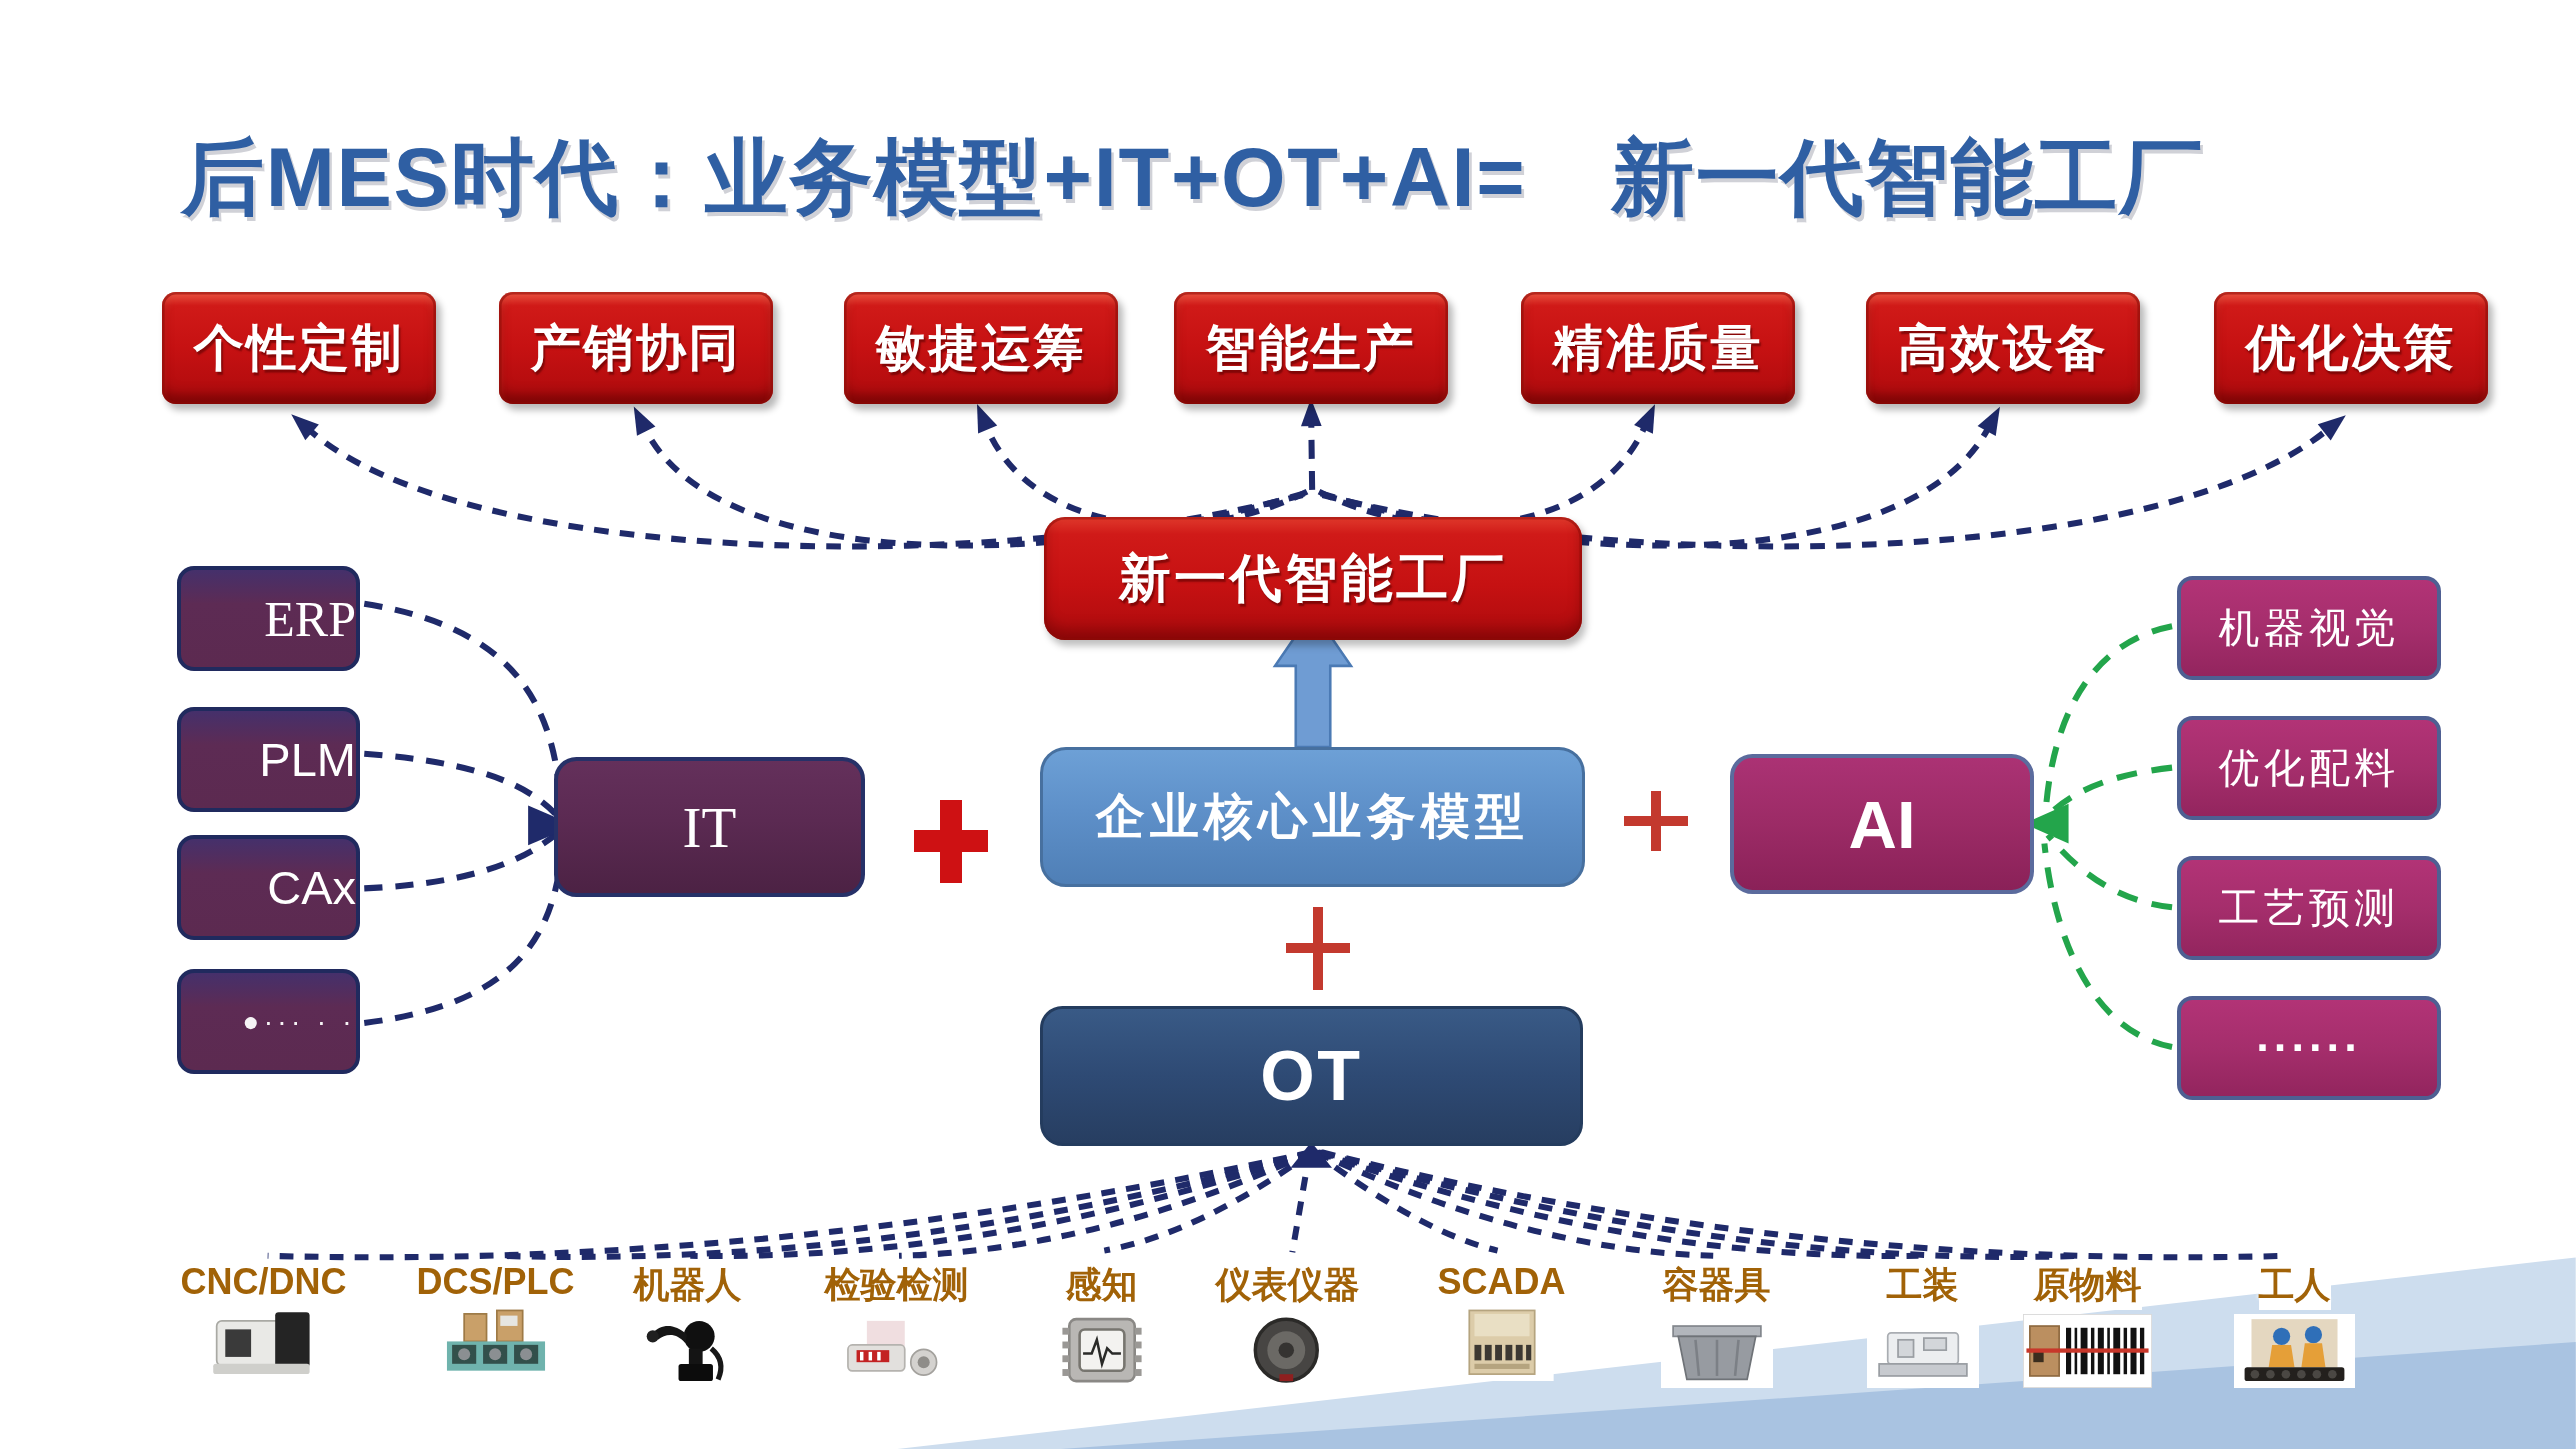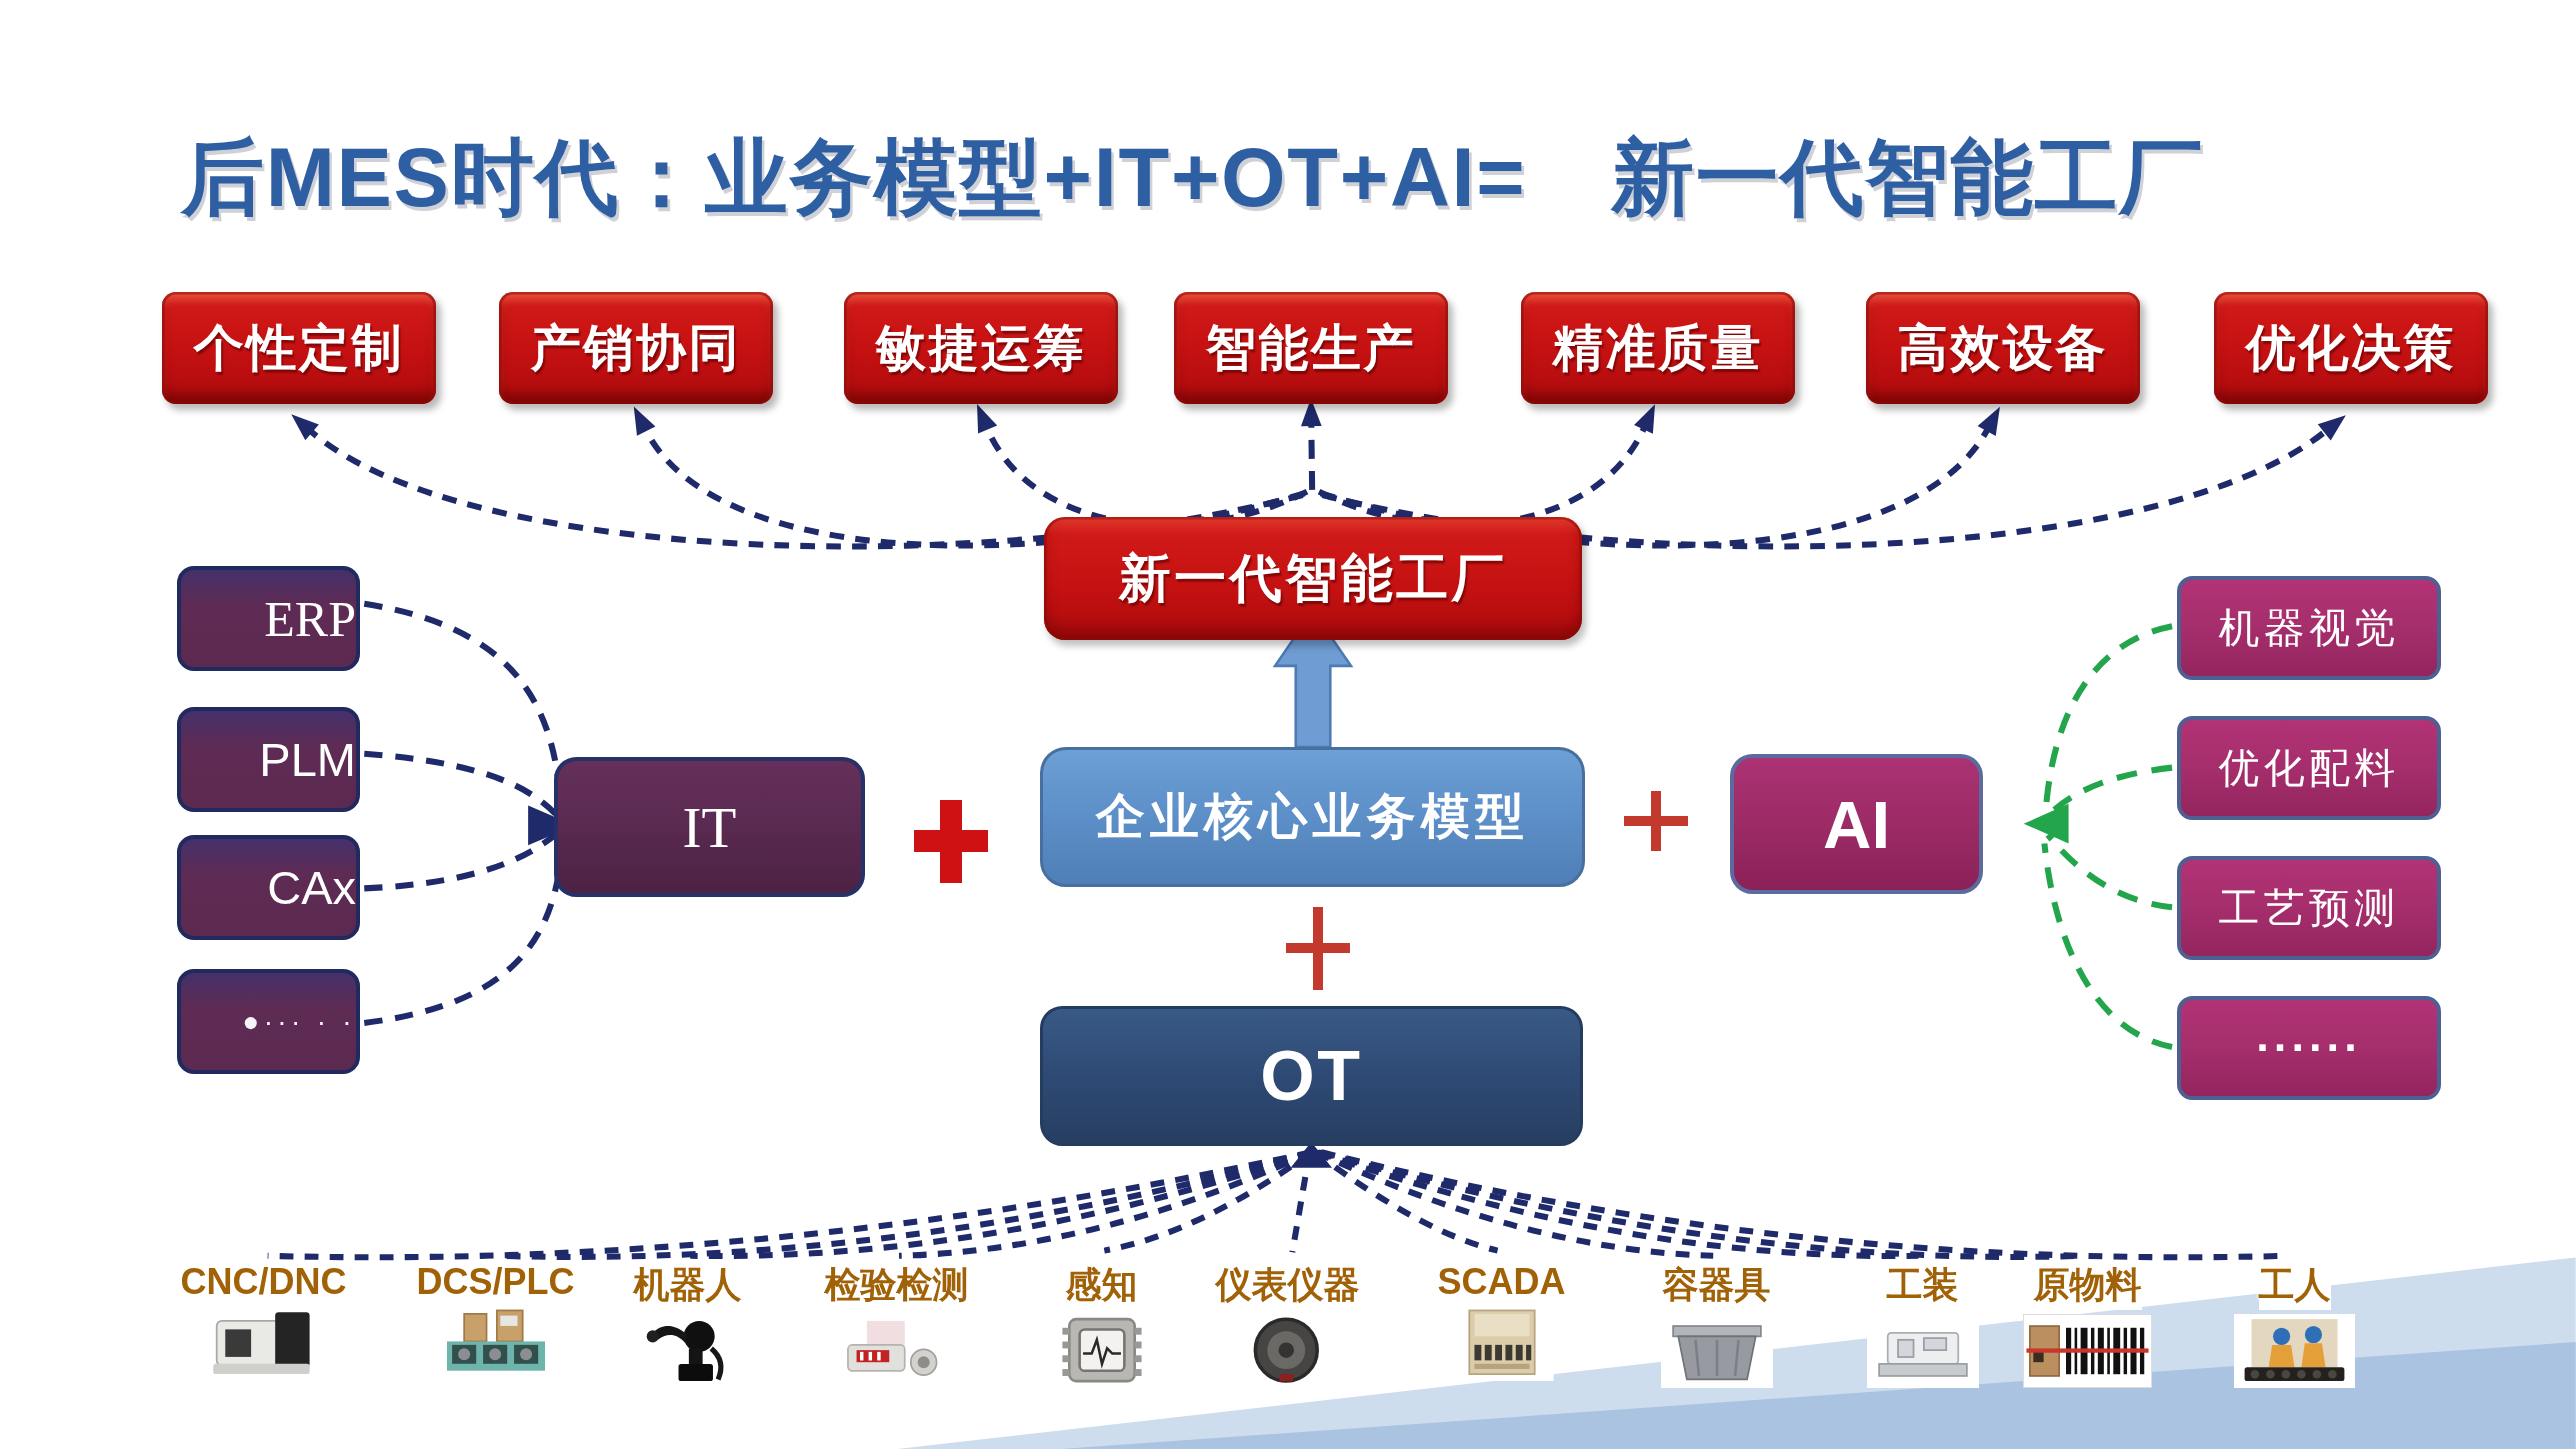--- a/index.html
+++ b/index.html
@@ -34,21 +34,21 @@
   
   .midbox{display:flex;align-items:center;justify-content:center;color:#fff;}
   .itbox{left:554px;top:757px;width:311px;height:140px;border-radius:22.4px;
          background:linear-gradient(180deg,#64305b 0%,#5b2a52 45%,#4c2244 100%);
          border:4.3px solid #263168;box-sizing:border-box;}
   .itbox span{font-family:"Liberation Serif","DejaVu Serif",serif;font-size:57px;}
   .bizbox{left:1040px;top:747px;width:545px;height:140px;border-radius:26px;
          background:linear-gradient(180deg,#6da0d6 0%,#5e90c9 45%,#4f7fb6 100%);
          border:3.5px solid #47709f;box-sizing:border-box;}
   .bizbox span{font-size:49px;font-weight:bold;letter-spacing:5.2px;}
-  .aibox{left:1730px;top:754px;width:253px;height:140px;border-radius:22.4px;
+  .aibox{left:1730px;top:754px;width:304px;height:140px;border-radius:22.4px;
          background:linear-gradient(180deg,#ab3274 0%,#9c2b66 50%,#8a2158 100%);
          border:4.3px solid #5b6b9d;box-sizing:border-box;}
   .aibox span{font-size:67px;font-weight:bold;}
   .otbox{left:1040px;top:1006px;width:543px;height:140px;border-radius:22.4px;
          background:linear-gradient(180deg,#395a86 0%,#2e4a74 50%,#273e61 100%);
          border:3.5px solid #243c5e;box-sizing:border-box;}
   .otbox span{font-size:70px;font-weight:bold;letter-spacing:2.6px;}
 
   
   .srcbox{left:177px;width:183px;height:105px;border-radius:17px;

